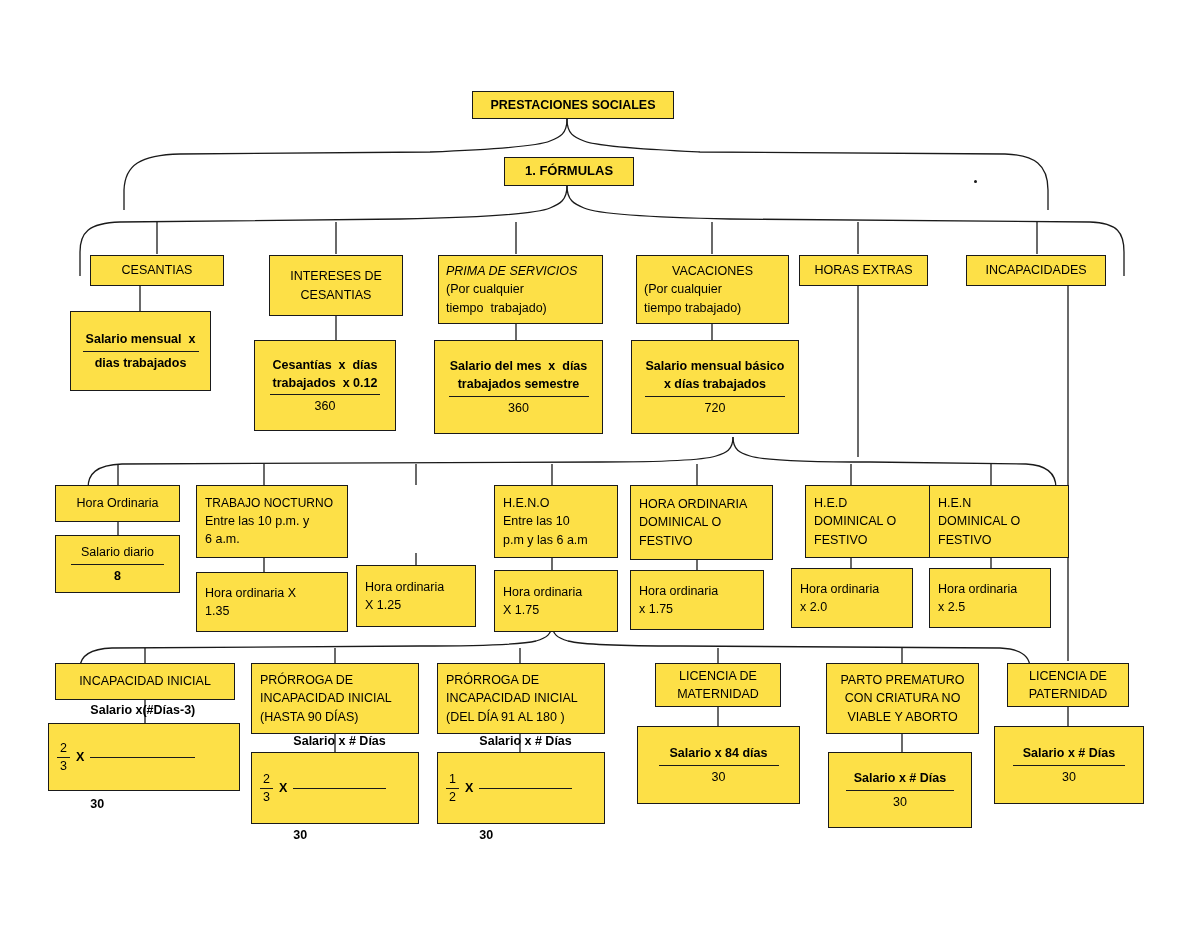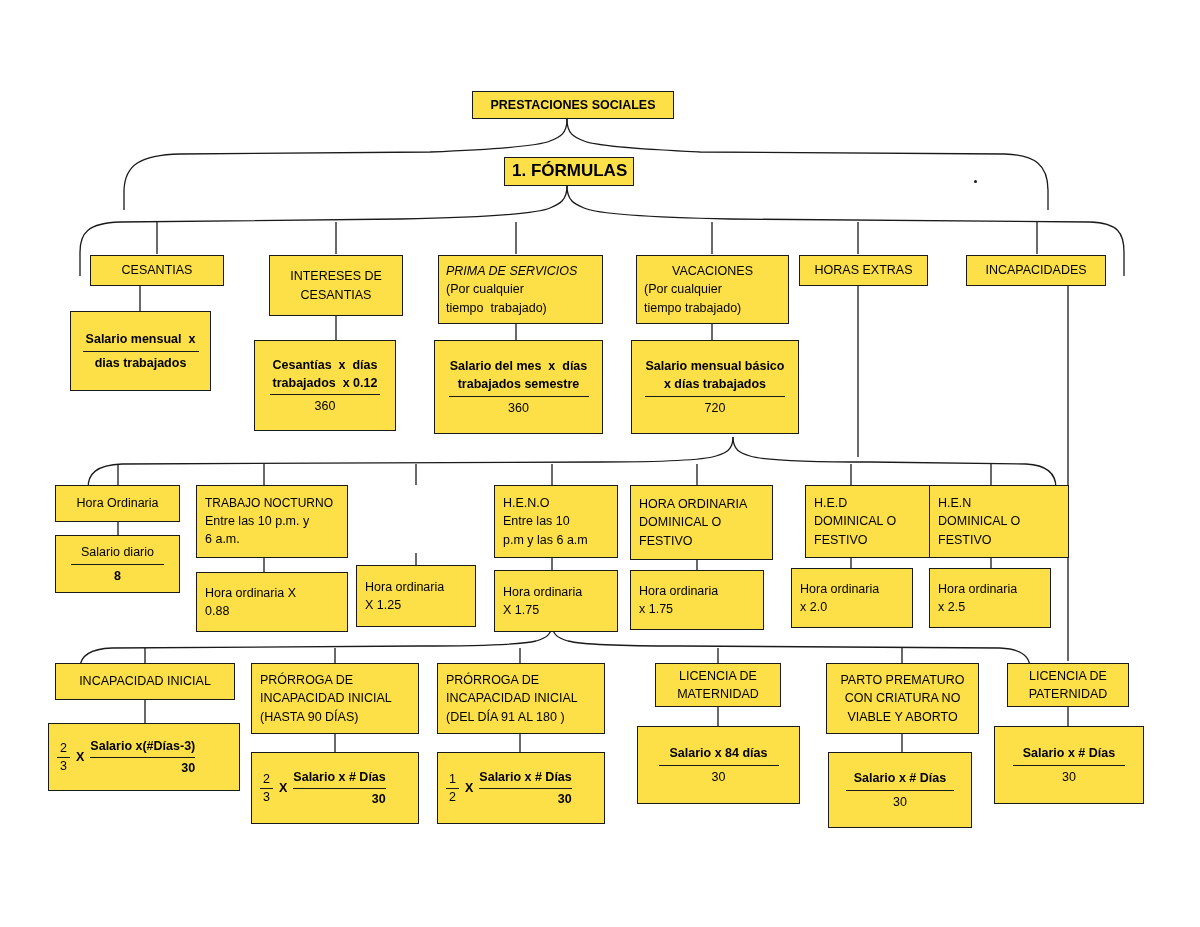--- a/index.html
+++ b/index.html
@@ -36,21 +36,21 @@
     display:block;
     line-height:1.45;
     white-space:pre;
   }
   .ctr{text-align:center;}
   .lft{text-align:left;}
   .pad{padding:3px 7px;}
   .b{font-weight:bold;}
   .t11{font-size:12px;}
   .t12{font-size:12.5px;}
-  .t13{font-size:17px;}
+  .t13{font-size:13px;}
 
   
   .frac{
     display:flex;
     flex-direction:column;
     align-items:center;
     line-height:1.35;
   }
   .frac .num{padding:0 2px;}
   .frac .den{padding:0 2px;}
@@ -76,23 +76,24 @@
   }
   .cfr .small .sbar{
     border-top:1px solid #1a1a1a;
     width:13px;
     margin:1px 0;
   }
   .cfr .xs{font-size:12.5px;font-weight:bold;}
   .cfr .big{
     display:flex;
     flex-direction:column;
-    align-items:flex-end;
+    align-items:flex-start;
     font-size:12.5px;
     line-height:1.3;
+    gap:36px;
   }
   .cfr .big .bbar{
     border-top:1px solid #1a1a1a;
     width:100%;
     margin:2px 0;
   }
   .dot{
     position:absolute;
     width:3px;height:3px;
     background:#1a1a1a;
@@ -261,21 +262,21 @@
     </div>
   </div>
 
   <div class="box lft" style="left:196px; top:485px; width:152px; height:73px; padding-left:8px;">
     <span class="ln t11">TRABAJO NOCTURNO</span>
     <span class="ln t12">Entre las 10 p.m. y</span>
     <span class="ln t12">6 a.m.</span>
   </div>
   <div class="box lft" style="left:196px; top:572px; width:152px; height:60px; padding-left:8px;">
     <span class="ln t12">Hora ordinaria X</span>
-    <span class="ln t12">0.88</span>
+    <span class="ln t12">1.35</span>
   </div>
 
   <div class="box lft" style="left:356px; top:565px; width:120px; height:62px; padding-left:8px;">
     <span class="ln t12">Hora ordinaria</span>
     <span class="ln t12">X 1.25</span>
   </div>
 
   <div class="box lft" style="left:494px; top:485px; width:124px; height:73px; padding-left:8px;">
     <span class="ln t12">H.E.N.O</span>
     <span class="ln t12">Entre las 10</span>

